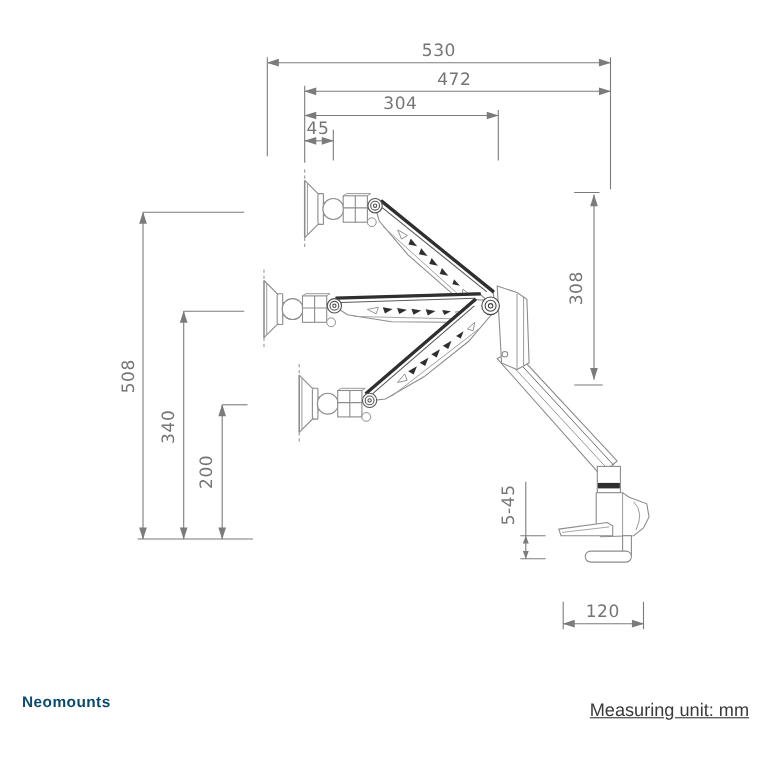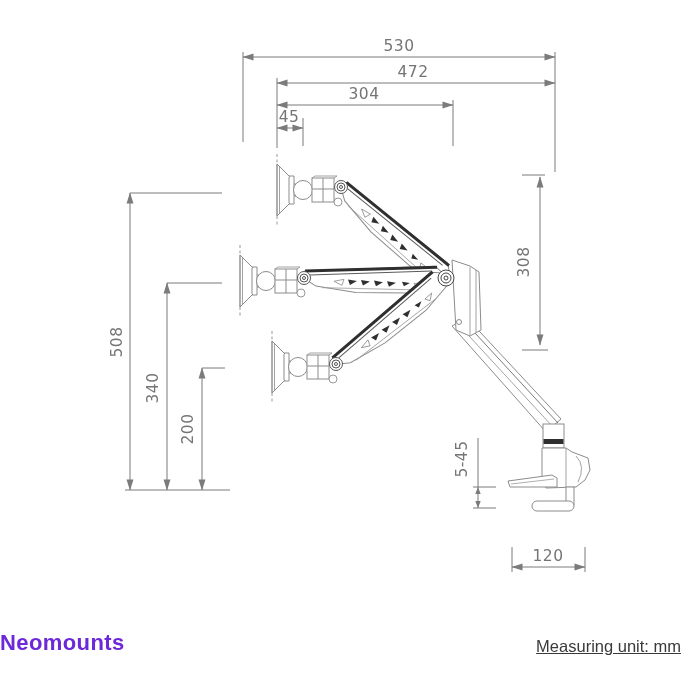--- a/index.html
+++ b/index.html
@@ -1,21 +1,21 @@
 <!DOCTYPE html>
 <html><head>
 <meta charset="utf-8">
 <style>
   html,body{margin:0;padding:0;background:#fff;}
   #stage{position:relative;width:688px;height:700px;background:#fff;overflow:hidden;
          font-family:"Liberation Sans",sans-serif;border-radius:25px;}
   #drawing{position:absolute;left:0;top:0;}
   .dim-text{font-family:"DejaVu Sans",sans-serif;font-size:15.5px;fill:#757575;letter-spacing:.5px;}
-  #logo{position:absolute;left:0;top:630px;font-size:22px;font-weight:600;
-        color:#6d28d9;letter-spacing:.4px;}
+  #logo{position:absolute;left:20px;top:630px;font-size:14px;font-weight:600;
+        color:#0c4a6e;letter-spacing:.4px;}
   #unit{position:absolute;right:7px;top:637px;font-size:16.5px;color:#3a3a3a;text-decoration:underline;}
 </style>
 </head>
 <body>
 
 <div id="stage">
 
 <svg id="drawing" width="700" height="700" viewBox="0 0 700 700">
   <defs>
     <marker id="ma" markerWidth="12" markerHeight="9" refX="11" refY="4.5" orient="auto-start-reverse" markerUnits="userSpaceOnUse">

